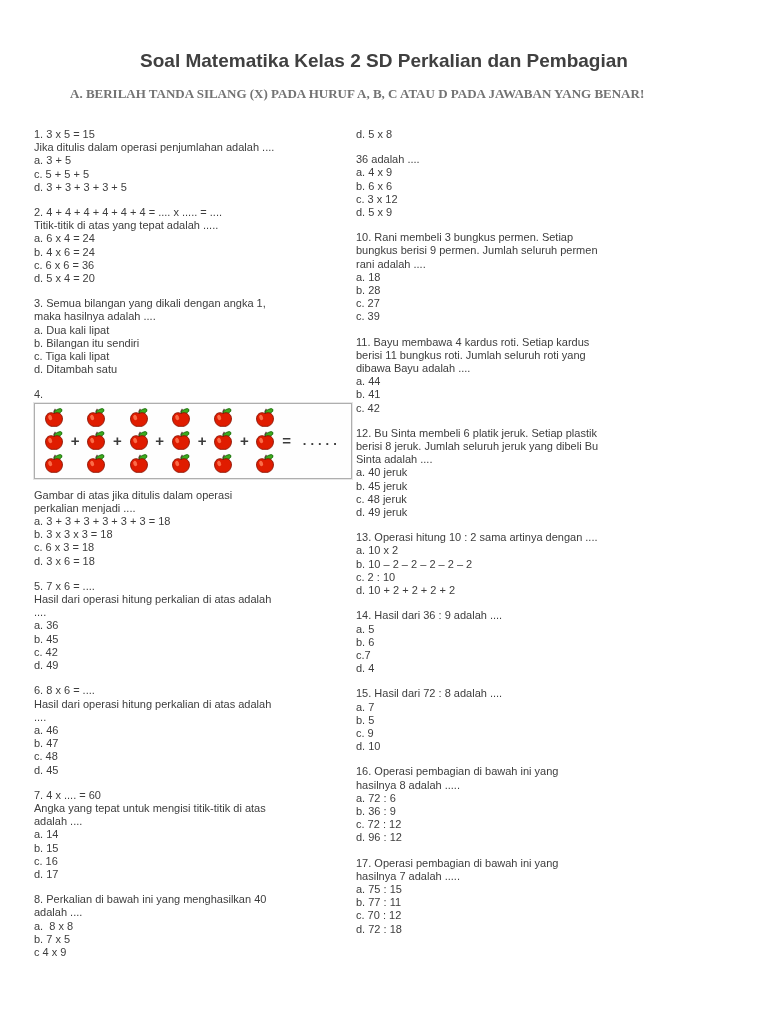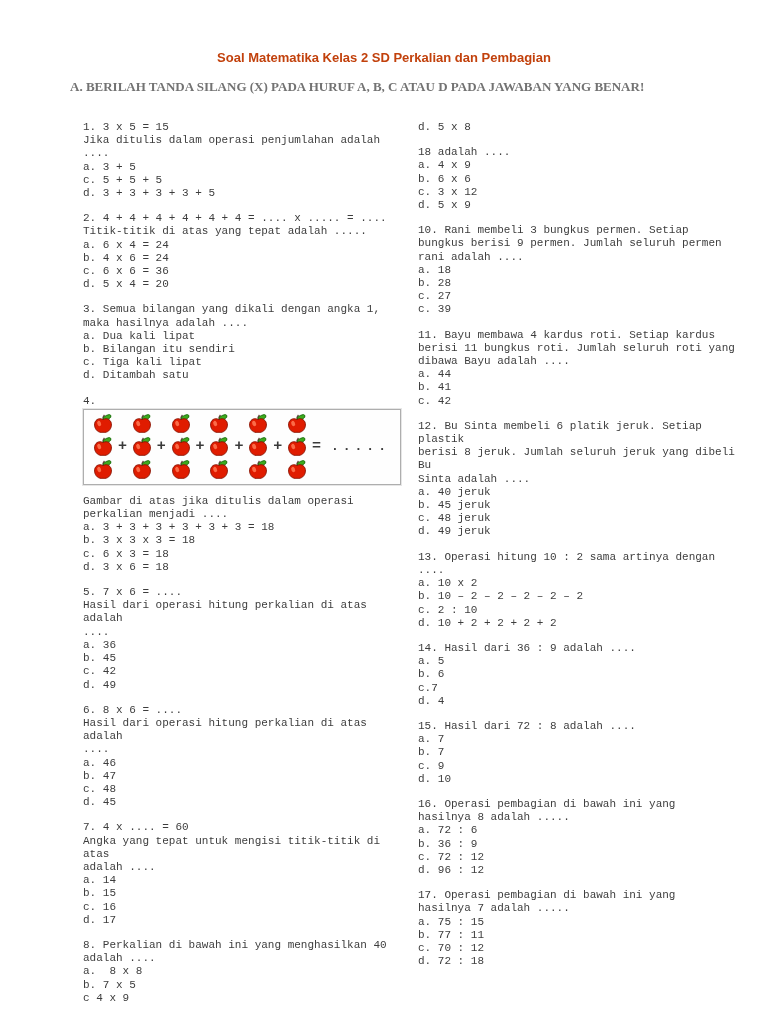--- a/index.html
+++ b/index.html
@@ -7,37 +7,35 @@
     position:relative;
     width:768px;height:1024px;
     background:#ffffff;
     overflow:hidden;
     font-family:"Liberation Sans", sans-serif;
     color:#3d3d3d;
   }
   .doc-title{
     margin:50px 20px 0 20px;
     text-align:center;
-    font-size:13px;
+    font-size:19px;
     font-weight:bold;
-    color:#c2410c;
+    color:#404040;
     font-family:"Liberation Sans", sans-serif;
   }
   .doc-instruction{
     margin:14px 40px 0 70px;
     font-family:"Liberation Serif", serif;
     font-weight:bold;
     font-size:13px;
     color:#737373;
   }
   .columns{
     display:flex;
-    margin:26px 0 0 83px;
-    gap:13px;
-    font-family:Liberation Mono, monospace;
+    margin:26px 0 0 34px;
   }
   .column{width:322px;flex:0 0 322px;}
   .block{margin-bottom:12px;}
   .block.tight{margin-bottom:0;}
   .line{
     font-size:11px;
     line-height:13.2px;
     white-space:pre-wrap;
     color:#3d3d3d;
   }
@@ -273,21 +271,21 @@
           <div class="line">a.  8 x 8</div>
           <div class="line">b. 7 x 5</div>
           <div class="line">c 4 x 9</div>
         </div>
       </div>
     <div class="column">
         <div class="block">
           <div class="line">d. 5 x 8</div>
         </div>
         <div class="block">
-          <div class="line">18 adalah ....</div>
+          <div class="line">36 adalah ....</div>
           <div class="line">a. 4 x 9</div>
           <div class="line">b. 6 x 6</div>
           <div class="line">c. 3 x 12</div>
           <div class="line">d. 5 x 9</div>
         </div>
         <div class="block">
           <div class="line">10. Rani membeli 3 bungkus permen. Setiap</div>
           <div class="line">bungkus berisi 9 permen. Jumlah seluruh permen</div>
           <div class="line">rani adalah ....</div>
           <div class="line">a. 18</div>
@@ -322,21 +320,21 @@
         <div class="block">
           <div class="line">14. Hasil dari 36 : 9 adalah ....</div>
           <div class="line">a. 5</div>
           <div class="line">b. 6</div>
           <div class="line">c.7</div>
           <div class="line">d. 4</div>
         </div>
         <div class="block">
           <div class="line">15. Hasil dari 72 : 8 adalah ....</div>
           <div class="line">a. 7</div>
-          <div class="line">b. 7</div>
+          <div class="line">b. 5</div>
           <div class="line">c. 9</div>
           <div class="line">d. 10</div>
         </div>
         <div class="block">
           <div class="line">16. Operasi pembagian di bawah ini yang</div>
           <div class="line">hasilnya 8 adalah .....</div>
           <div class="line">a. 72 : 6</div>
           <div class="line">b. 36 : 9</div>
           <div class="line">c. 72 : 12</div>
           <div class="line">d. 96 : 12</div>

